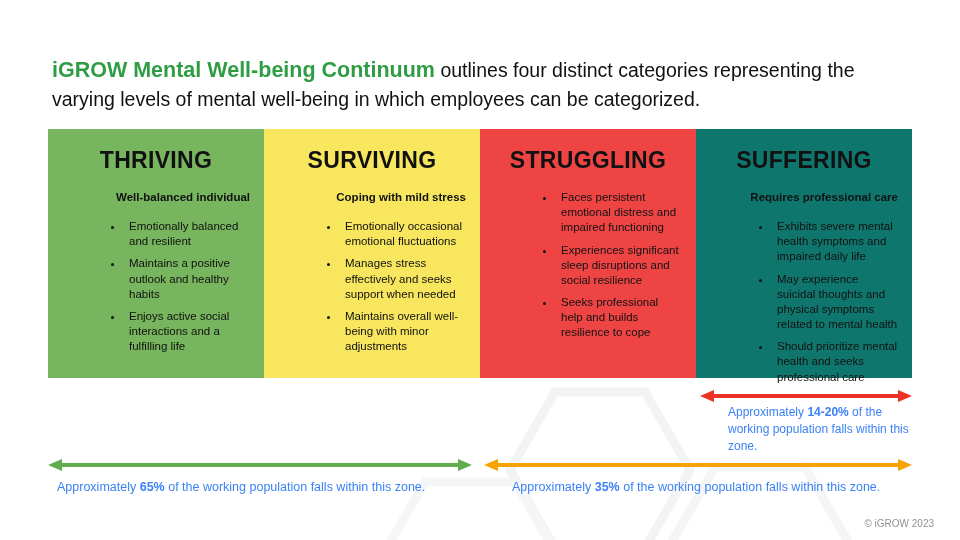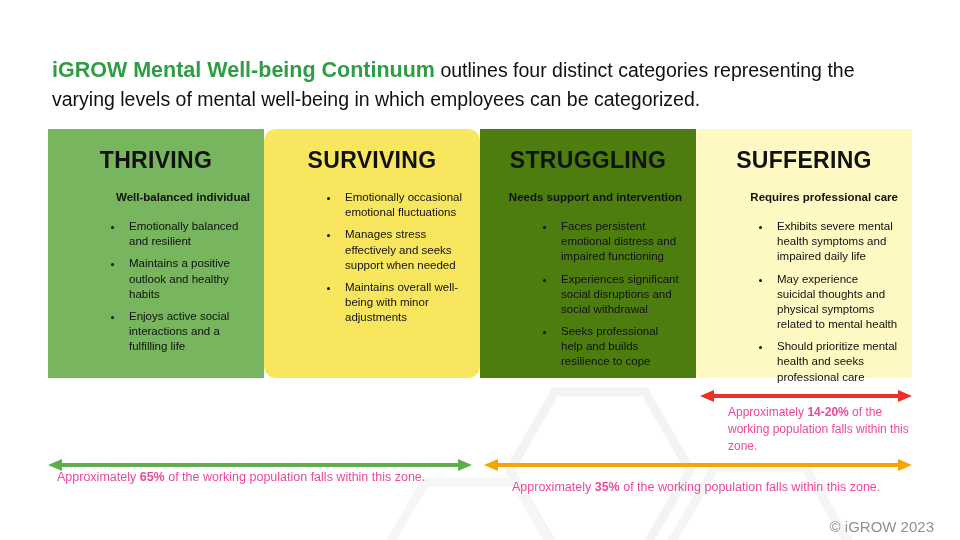--- a/index.html
+++ b/index.html
@@ -16,27 +16,27 @@
   .col-title{text-align:center;font-size:23px;font-weight:bold;letter-spacing:.3px;margin-top:6px;}
   .col-sub{text-align:right;font-size:11.5px;font-weight:bold;margin-top:17px;}
   .col ul{margin:16px 0 0 0;padding-left:16px;font-size:11.5px;line-height:1.32;}
   .col li{margin-bottom:7px;padding-left:5px;margin-left:46px;}
 
   .arrow{position:absolute;z-index:2;}
   .arrow-green{left:48px;top:458px;}
   .arrow-orange{left:484px;top:458px;}
   .arrow-red{left:700px;top:389px;}
 
-  .caption{position:absolute;z-index:2;font-size:12.5px;line-height:1.4;color:#ec4899;}
+  .caption{position:absolute;z-index:2;font-size:12.5px;line-height:1.4;color:#3b82f6;}
   .caption b{font-weight:bold;}
   .caption-red{left:728px;top:404px;width:188px;font-size:12px;}
-  .caption-green{left:57px;top:469px;}
+  .caption-green{left:57px;top:479px;}
   .caption-orange{left:512px;top:479px;}
 
-  .footer{position:absolute;right:26px;top:518px;font-size:15px;color:#8d9296;z-index:2;}
+  .footer{position:absolute;right:26px;top:518px;font-size:10px;color:#8d9296;z-index:2;}
 </style>
 </head>
 <body>
 
 <div class="page">
 
   <svg class="hex-bg" aria-hidden="true">
     <polygon points="690,470 645,548 555,548 510,470 555,392 645,392" fill="none" stroke="#f2f3f4" stroke-width="9"></polygon>
     <polygon points="850,545 805,623 715,623 670,545 715,467 805,467" fill="none" stroke="#f4f5f6" stroke-width="9"></polygon>
     <polygon points="560,560 515,638 425,638 380,560 425,482 515,482" fill="none" stroke="#f5f6f7" stroke-width="9"></polygon>
@@ -51,40 +51,40 @@
     <div class="col" style="background-color: rgb(119, 181, 94);">
       <div class="col-title">THRIVING</div>
       <div class="col-sub">Well-balanced individual</div>
       <ul>
         <li>Emotionally balanced and resilient</li>
         <li>Maintains a positive outlook and healthy habits</li>
         <li>Enjoys active social interactions and a fulfilling life</li>
       </ul>
     </div>
 
-    <div class="col" style="background-color: rgb(248, 231, 94); border-radius: 12px;">
+    <div class="col" style="background-color: rgb(248, 231, 94);">
       <div class="col-title">SURVIVING</div>
+      <div class="col-sub">Coping with mild stress</div>
       <ul>
         <li>Emotionally occasional emotional fluctuations</li>
         <li>Manages stress effectively and seeks support when needed</li>
         <li>Maintains overall well-being with minor adjustments</li>
       </ul>
     </div>
 
-    <div class="col" style="background-color: #4d7c0f;">
+    <div class="col" style="background-color: #ef4444;">
       <div class="col-title">STRUGGLING</div>
-      <div class="col-sub">Needs support and intervention</div>
       <ul>
         <li>Faces persistent emotional distress and impaired functioning</li>
-        <li>Experiences significant social disruptions and social withdrawal</li>
+        <li>Experiences significant sleep disruptions and social resilience</li>
         <li>Seeks professional help and builds resilience to cope</li>
       </ul>
     </div>
 
-    <div class="col" style="background-color: #fef9c3;">
+    <div class="col" style="background-color: #0f766e;">
       <div class="col-title">SUFFERING</div>
       <div class="col-sub">Requires professional care</div>
       <ul>
         <li>Exhibits severe mental health symptoms and impaired daily life</li>
         <li>May experience suicidal thoughts and physical symptoms related to mental health</li>
         <li>Should prioritize mental health and seeks professional care</li>
       </ul>
     </div>
 
   </div>

